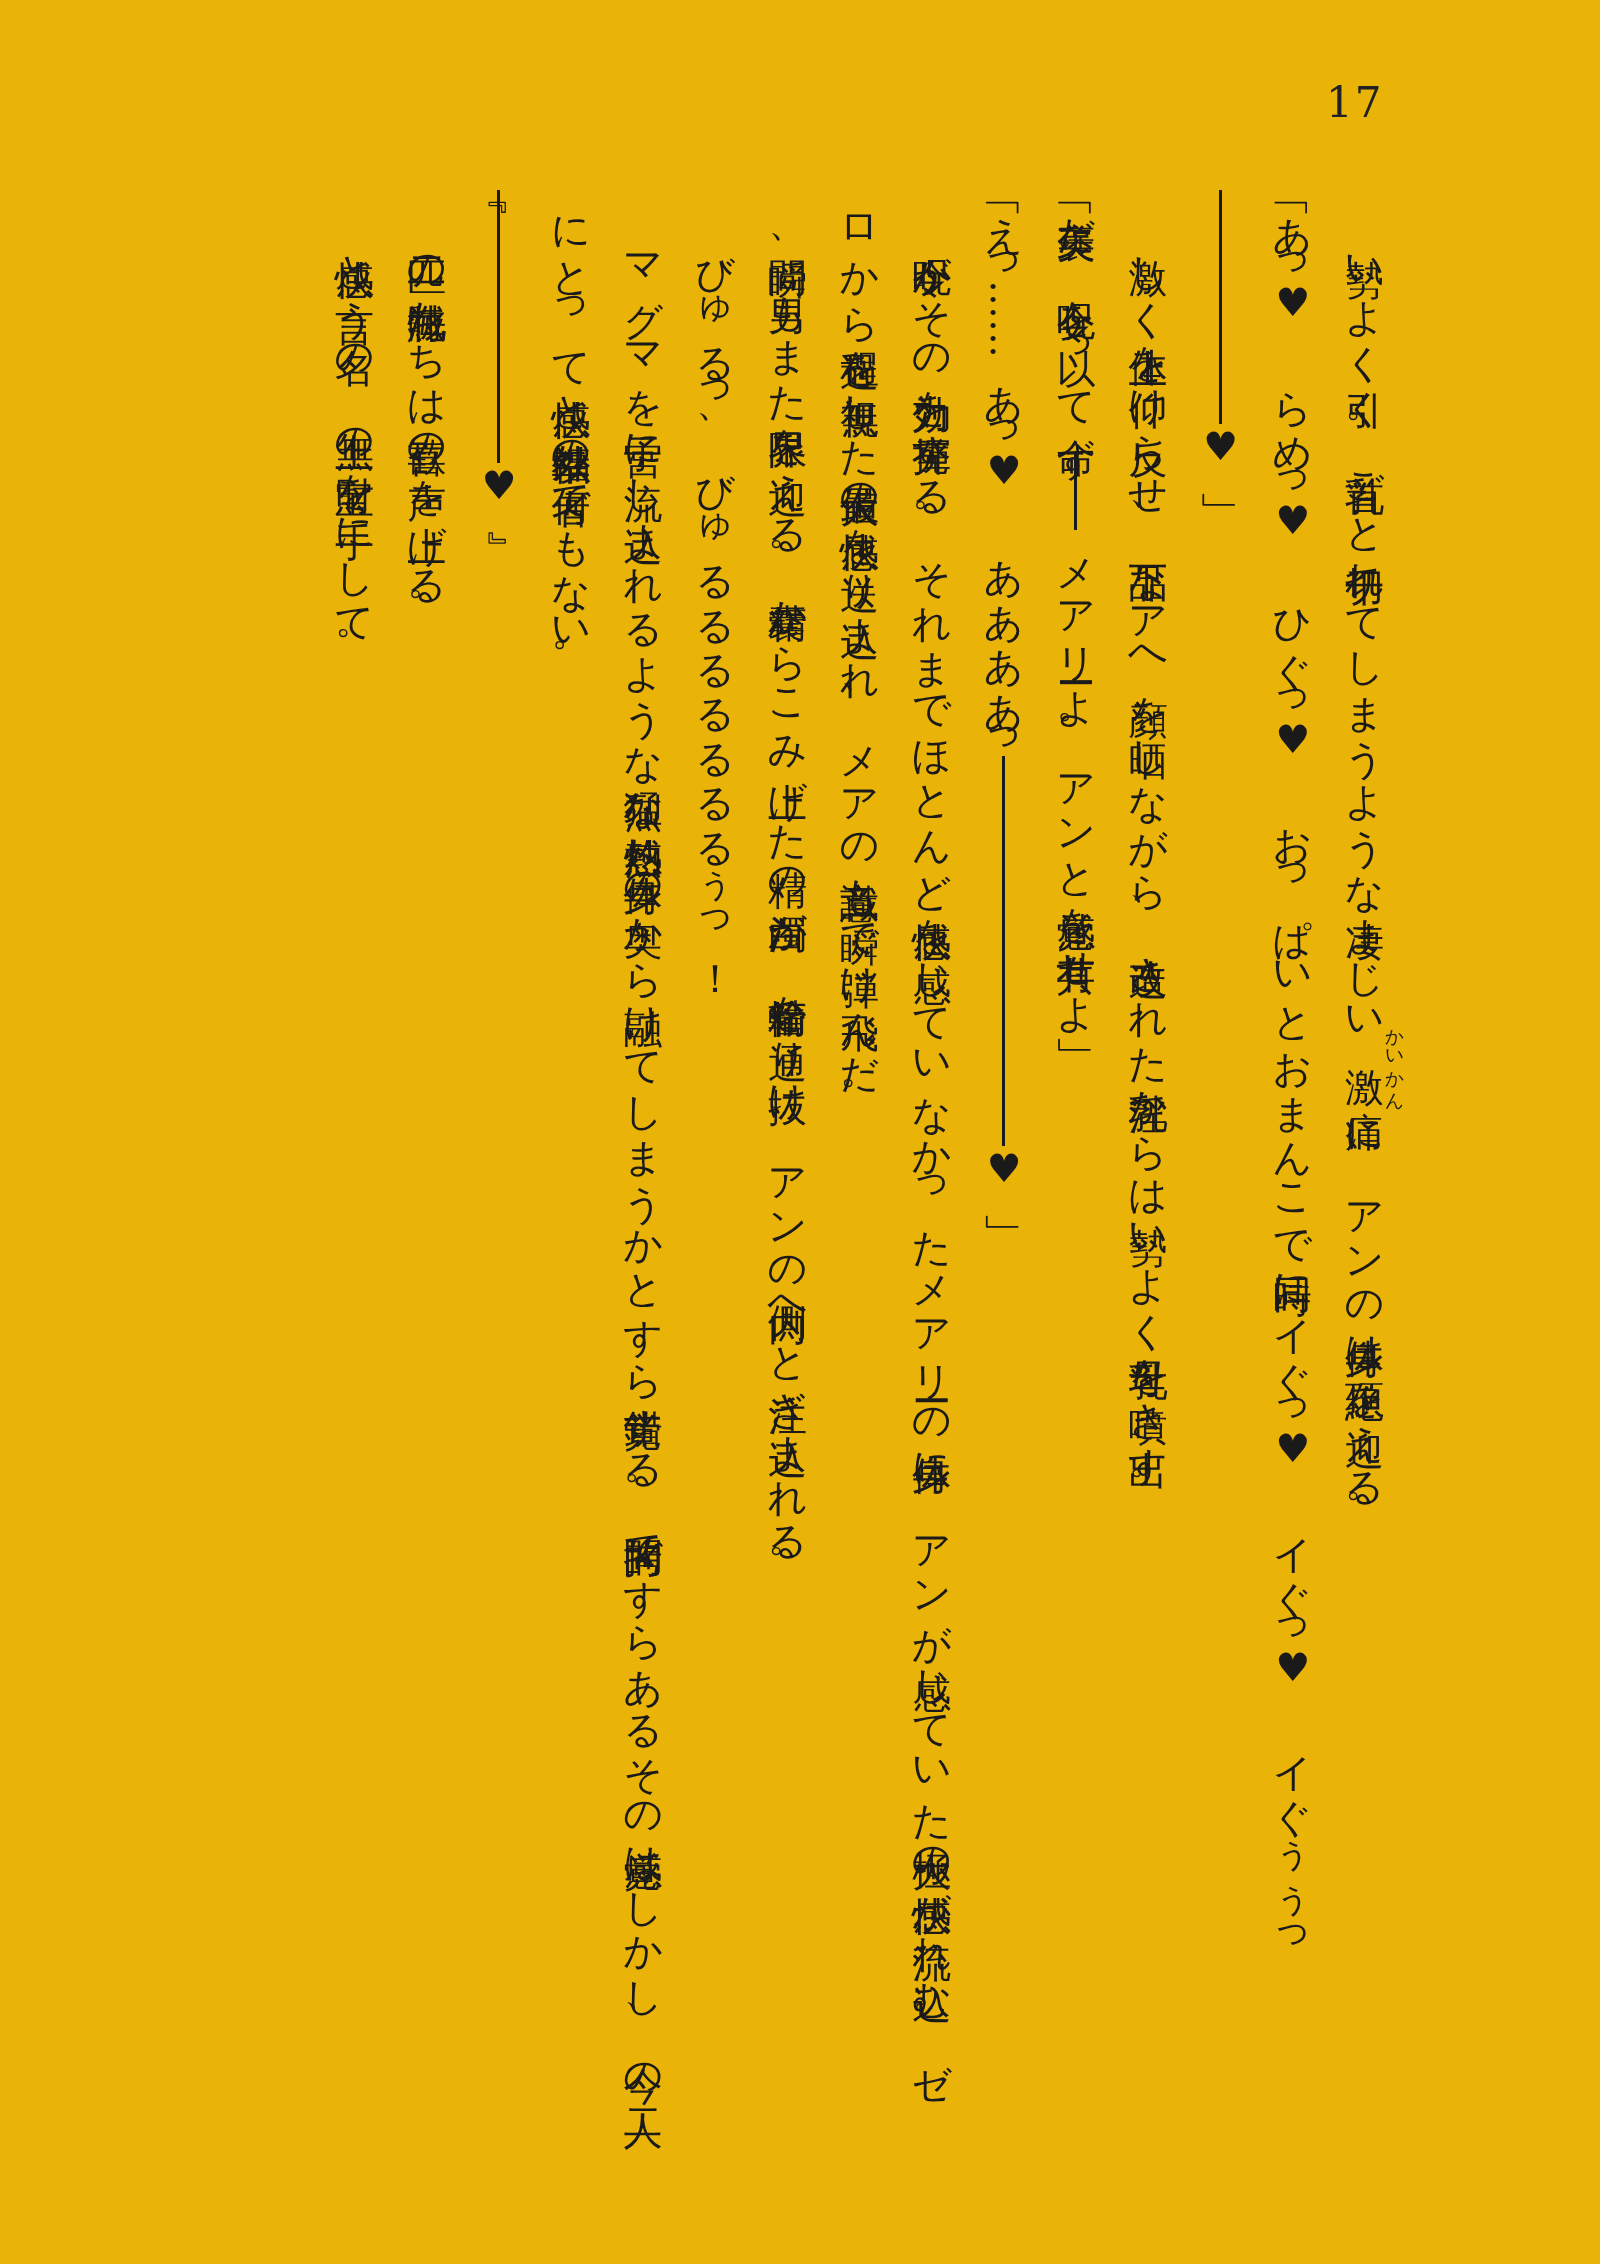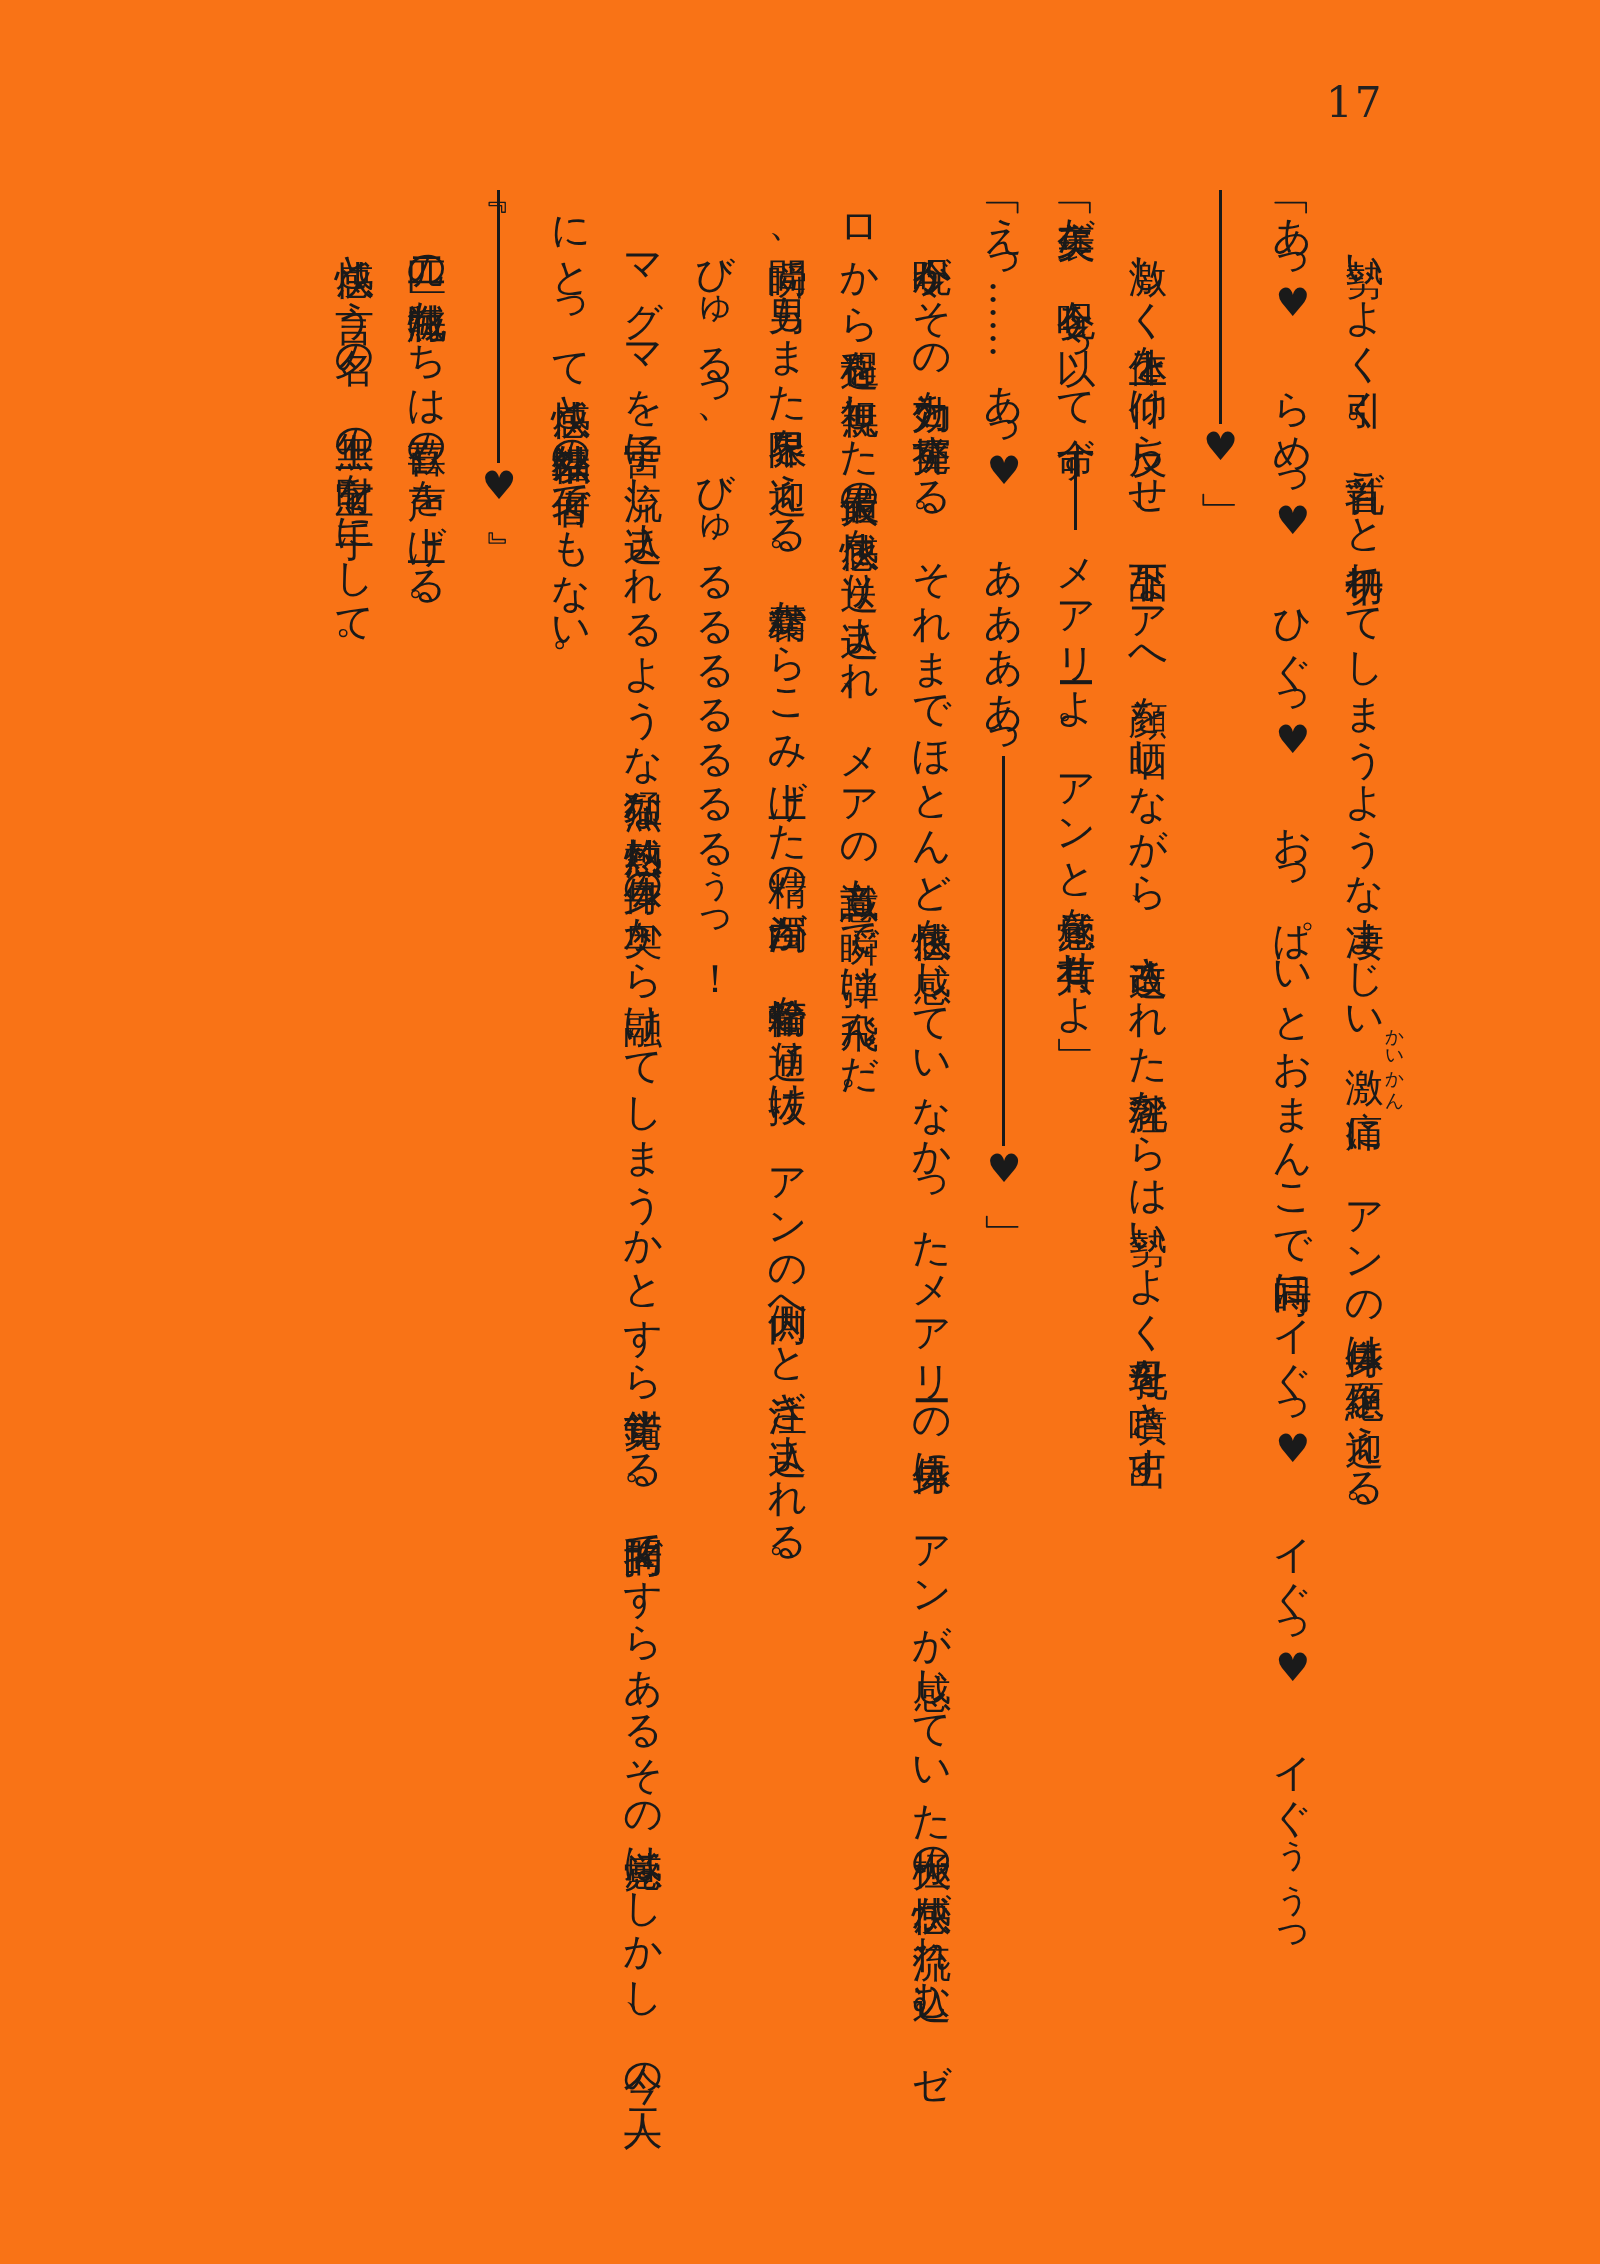--- a/index.html
+++ b/index.html
@@ -5,21 +5,21 @@
 <style>
   html,body{margin:0;padding:0;}
   body{
     width:1600px;height:2264px;
     background:#e9e9e7;
     font-family:"DejaVu Serif","Liberation Serif",serif;
   }
   .page{
     position:relative;
     width:1600px;height:2264px;
-    background:#f97316;
+    background:#eab308;
     color:#1a1a1a;
     overflow:hidden;
   }
   .page-number{
     position:absolute;
     left:1326px;top:78px;
     font-size:42px;
     letter-spacing:2px;
     color:#222;
   }

